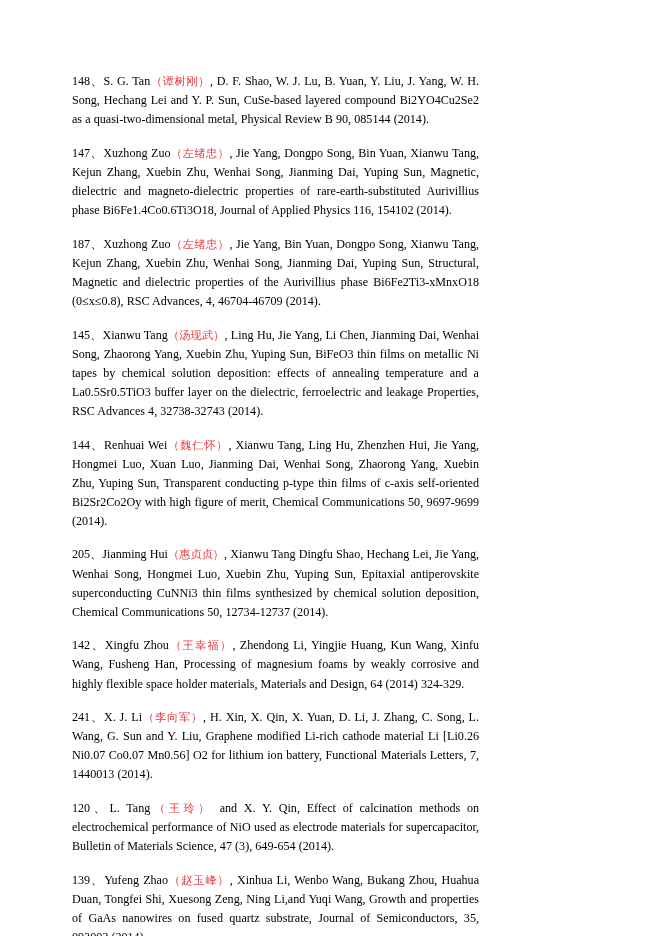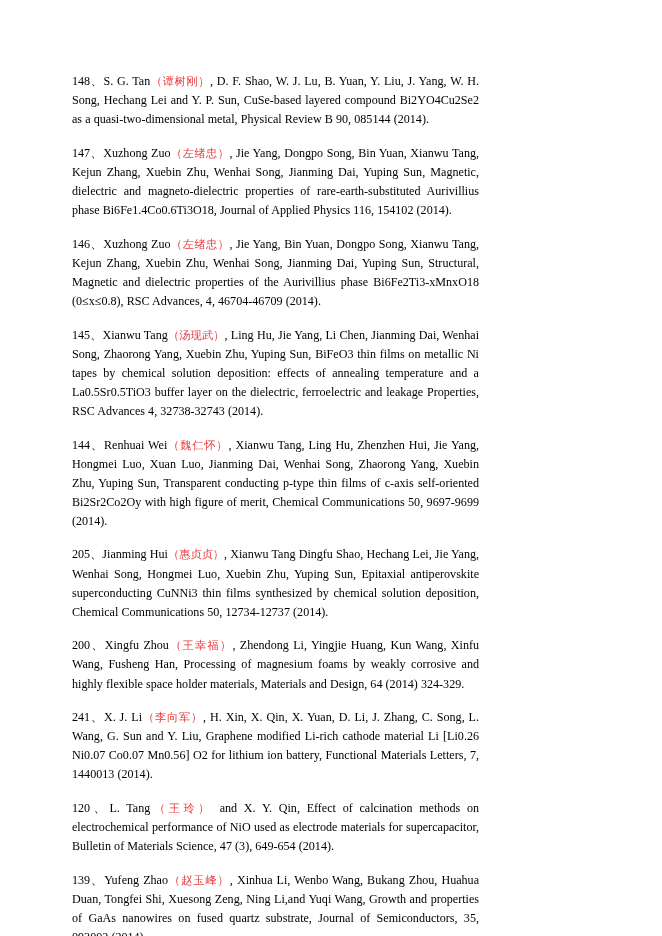--- a/index.html
+++ b/index.html
@@ -49,29 +49,29 @@
 </head>
 <body>
 
 <div class="page">
   <div class="ref-list">
 
     <p class="ref-entry"><span class="num">148</span><span>、</span><span>S. G. Tan</span><span class="cn-name">（谭树刚）</span><span>, D. F. Shao, W. J. Lu, B. Yuan, Y. Liu, J. Yang, W. H. Song, Hechang Lei and Y. P. Sun, CuSe-based layered compound Bi2YO4Cu2Se2 as a quasi-two-dimensional metal, Physical Review B 90, 085144 (2014).</span></p>
 
     <p class="ref-entry"><span class="num">147</span><span>、</span><span>Xuzhong Zuo</span><span class="cn-name">（左绪忠）</span><span>, Jie Yang, Dongpo Song, Bin Yuan, Xianwu Tang, Kejun Zhang, Xuebin Zhu, Wenhai Song, Jianming Dai, Yuping Sun, Magnetic, dielectric and magneto-dielectric properties of rare-earth-substituted Aurivillius phase Bi6Fe1.4Co0.6Ti3O18, Journal of Applied Physics 116, 154102 (2014).</span></p>
 
-    <p class="ref-entry"><span class="num">146</span><span>、</span><span>Xuzhong Zuo</span><span class="cn-name">（左绪忠）</span><span>, Jie Yang, Bin Yuan, Dongpo Song, Xianwu Tang, Kejun Zhang, Xuebin Zhu, Wenhai Song, Jianming Dai, Yuping Sun, Structural, Magnetic and dielectric properties of the Aurivillius phase Bi6Fe2Ti3-xMnxO18 (0≤x≤0.8), RSC Advances, 4, 46704-46709 (2014).</span></p>
+    <p class="ref-entry"><span class="num">187</span><span>、</span><span>Xuzhong Zuo</span><span class="cn-name">（左绪忠）</span><span>, Jie Yang, Bin Yuan, Dongpo Song, Xianwu Tang, Kejun Zhang, Xuebin Zhu, Wenhai Song, Jianming Dai, Yuping Sun, Structural, Magnetic and dielectric properties of the Aurivillius phase Bi6Fe2Ti3-xMnxO18 (0≤x≤0.8), RSC Advances, 4, 46704-46709 (2014).</span></p>
 
     <p class="ref-entry"><span class="num">145</span><span>、</span><span>Xianwu Tang</span><span class="cn-name">（汤现武）</span><span>, Ling Hu, Jie Yang, Li Chen, Jianming Dai, Wenhai Song, Zhaorong Yang, Xuebin Zhu, Yuping Sun, BiFeO3 thin films on metallic Ni tapes by chemical solution deposition: effects of annealing temperature and a La0.5Sr0.5TiO3 buffer layer on the dielectric, ferroelectric and leakage Properties, RSC Advances 4, 32738-32743 (2014).</span></p>
 
     <p class="ref-entry"><span class="num">144</span><span>、</span><span>Renhuai Wei</span><span class="cn-name">（魏仁怀）</span><span>, Xianwu Tang, Ling Hu, Zhenzhen Hui, Jie Yang, Hongmei Luo, Xuan Luo, Jianming Dai, Wenhai Song, Zhaorong Yang, Xuebin Zhu, Yuping Sun, Transparent conducting p-type thin films of c-axis self-oriented Bi2Sr2Co2Oy with high figure of merit, Chemical Communications 50, 9697-9699 (2014).</span></p>
 
     <p class="ref-entry"><span class="num">205</span><span>、</span><span>Jianming Hui</span><span class="cn-name">（惠贞贞）</span><span>, Xianwu Tang   Dingfu Shao, Hechang Lei, Jie Yang, Wenhai Song, Hongmei Luo, Xuebin Zhu, Yuping Sun, Epitaxial antiperovskite superconducting CuNNi3 thin films synthesized by chemical solution deposition, Chemical Communications 50, 12734-12737 (2014).</span></p>
 
-    <p class="ref-entry"><span class="num">200</span><span>、</span><span>Xingfu Zhou</span><span class="cn-name">（王幸福）</span><span>, Zhendong Li, Yingjie Huang, Kun Wang, Xinfu Wang, Fusheng Han, Processing of magnesium foams by weakly corrosive and highly flexible space holder materials, Materials and Design, 64 (2014) 324-329.</span></p>
+    <p class="ref-entry"><span class="num">142</span><span>、</span><span>Xingfu Zhou</span><span class="cn-name">（王幸福）</span><span>, Zhendong Li, Yingjie Huang, Kun Wang, Xinfu Wang, Fusheng Han, Processing of magnesium foams by weakly corrosive and highly flexible space holder materials, Materials and Design, 64 (2014) 324-329.</span></p>
 
     <p class="ref-entry"><span class="num">241</span><span>、</span><span>X. J. Li</span><span class="cn-name">（李向军）</span><span>, H. Xin, X. Qin, X. Yuan, D. Li, J. Zhang, C. Song, L. Wang, G. Sun and Y. Liu, Graphene modified Li-rich cathode material Li [Li0.26 Ni0.07 Co0.07 Mn0.56] O2 for lithium ion battery, Functional Materials Letters, 7, 1440013 (2014).</span></p>
 
     <p class="ref-entry"><span class="num">120</span><span>、</span><span>L. Tang</span><span class="cn-name">（王玲）</span><span>  and X. Y. Qin, Effect of calcination methods on electrochemical performance of NiO used as electrode materials for supercapacitor, Bulletin of Materials Science, 47 (3), 649-654 (2014).</span></p>
 
     <p class="ref-entry"><span class="num">139</span><span>、</span><span>Yufeng Zhao</span><span class="cn-name">（赵玉峰）</span><span>, Xinhua Li, Wenbo Wang, Bukang Zhou, Huahua Duan, Tongfei Shi, Xuesong Zeng, Ning Li,and Yuqi Wang, Growth and properties of GaAs nanowires on fused quartz substrate, Journal of Semiconductors, 35, 093002 (2014).</span></p>
 
   </div>
 </div>
 

